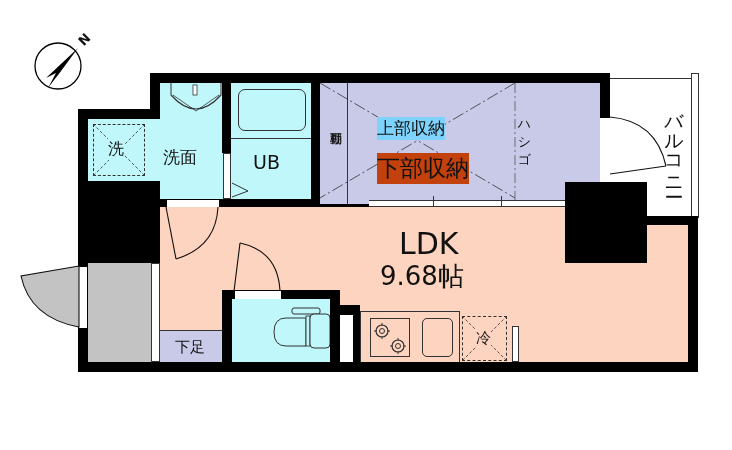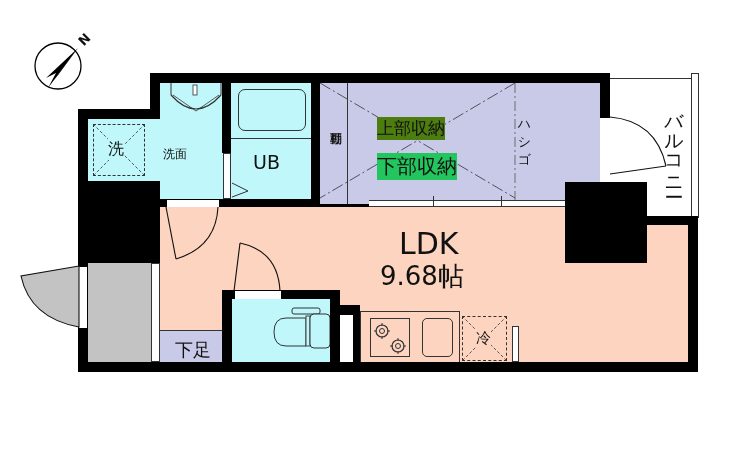--- a/index.html
+++ b/index.html
@@ -51,21 +51,21 @@
 
 <div class="abs cyan" style="left:160px;top:83px;width:66px;height:116px;"></div>
 
 <svg width="50" height="36" style="left:171px;top:83px;">
   <line x1="0" y1="0" x2="0" y2="12" stroke="#333" stroke-width="1"></line>
   <line x1="50" y1="0" x2="50" y2="12" stroke="#333" stroke-width="1"></line>
   <path d="M0,12 Q25,40 50,12" fill="none" stroke="#333" stroke-width="1.2"></path>
   <path d="M2,12 L25,28 M48,12 L25,28" fill="none" stroke="#333" stroke-width="0.8"></path>
   <rect x="22" y="2" width="4" height="10" fill="#fff" stroke="#333" stroke-width="0.8"></rect>
 </svg>
-<span class="label" style="left:163px;top:146px;font-size:12px;">洗面</span>
+<span class="label" style="left:163px;top:146px;font-size:17px;">洗面</span>
 
 <div class="abs wall" style="left:222px;top:83px;width:9px;height:70px;"></div>
 <div class="abs white" style="left:223px;top:153px;width:8px;height:46px;border:1px solid #333;"></div>
 
 <div class="abs cyan" style="left:231px;top:83px;width:80px;height:116px;"></div>
 <div class="abs" style="left:238px;top:89px;width:68px;height:42px;border:1.3px solid #333;border-radius:7px;"></div>
 <div class="abs" style="left:231px;top:138px;width:80px;height:1px;background:#333;"></div>
 <span class="label" style="left:253px;top:151px;font-size:19px;">UB</span>
 <svg width="18" height="16" style="left:232px;top:183px;">
   <polyline points="0,0 16,8 0,14" fill="none" stroke="#333" stroke-width="1"></polyline>
@@ -77,22 +77,22 @@
 <div class="abs white" style="left:167px;top:200px;width:52px;height:7px;"></div>
 
 <div class="abs lilac" style="left:320px;top:83px;width:280px;height:121px;"></div>
 <div class="abs" style="left:347px;top:83px;width:1px;height:121px;background:#333;"></div>
 <svg width="280" height="121" style="left:320px;top:83px;">
   <line x1="0" y1="0" x2="195" y2="115" stroke="#333" stroke-width="0.8" stroke-dasharray="12,3,2,3"></line>
   <line x1="195" y1="0" x2="0" y2="115" stroke="#333" stroke-width="0.8" stroke-dasharray="12,3,2,3"></line>
   <line x1="195" y1="0" x2="195" y2="121" stroke="#555" stroke-width="0.8" stroke-dasharray="10,3,2,3"></line>
 </svg>
 <span class="label vtext" style="left:329px;top:123px;font-size:12px;line-height:14px;">可動棚</span>
-<span class="label" style="left:377px;top:117px;font-size:17px;background:#4d7c0f;">上部収納</span>
-<span class="label" style="left:377px;top:153px;font-size:20px;background:#22c55e;">下部収納</span>
+<span class="label" style="left:377px;top:117px;font-size:17px;background:#7dd3fc;">上部収納</span>
+<span class="label" style="left:377px;top:153px;font-size:23px;background:#c2410c;">下部収納</span>
 <span class="label vtext" style="left:517px;top:113px;font-size:13px;line-height:14px;">ハシゴ</span>
 
 <div class="abs white" style="left:369px;top:200px;width:197px;height:7px;border-top:1px solid #333;border-bottom:1px solid #333;"></div>
 <div class="abs" style="left:433px;top:196px;width:1px;height:14px;background:#333;"></div>
 <div class="abs" style="left:501px;top:196px;width:1px;height:14px;background:#333;"></div>
 
 <div class="abs wall" style="left:600px;top:73px;width:10px;height:45px;"></div>
 <div class="abs white" style="left:600px;top:118px;width:10px;height:56px;"></div>
 
 <div class="abs white" style="left:610px;top:78px;width:82px;height:138px;border-top:1px solid #333;"></div>
@@ -119,21 +119,21 @@
 
 <div class="abs wall" style="left:88px;top:207px;width:72px;height:56px;"></div>
 <div class="abs gray" style="left:88px;top:263px;width:63px;height:99px;"></div>
 <div class="abs white" style="left:151px;top:263px;width:9px;height:99px;border:1px solid #333;"></div>
 <div class="abs white" style="left:79px;top:267px;width:8px;height:61px;"></div>
 <svg width="60" height="62" style="left:20px;top:266px;">
   <path d="M59,0 L1,10 Q10,52 59,61 Z" fill="#c3c3c3" stroke="#111" stroke-width="1.1"></path>
 </svg>
 
 <div class="abs lilac" style="left:160px;top:330px;width:62px;height:32px;border-top:1px solid #333;"></div>
-<span class="label" style="left:175px;top:338px;font-size:18px;">下足</span>
+<span class="label" style="left:175px;top:338px;font-size:15px;">下足</span>
 
 <div class="abs wall" style="left:222px;top:290px;width:118px;height:72px;"></div>
 <div class="abs cyan" style="left:232px;top:299px;width:98px;height:63px;"></div>
 <div class="abs white" style="left:235px;top:291px;width:46px;height:8px;"></div>
 <svg width="48" height="48" style="left:234px;top:243px;">
   <line x1="0" y1="48" x2="6" y2="0" stroke="#111" stroke-width="1.1"></line>
   <path d="M6,0 Q44,8 46,48" fill="none" stroke="#111" stroke-width="1.1"></path>
 </svg>
 <svg width="60" height="42" style="left:274px;top:308px;">
   <rect x="18" y="0" width="28" height="6" rx="2" fill="#bff7fb" stroke="#333" stroke-width="1"></rect>

